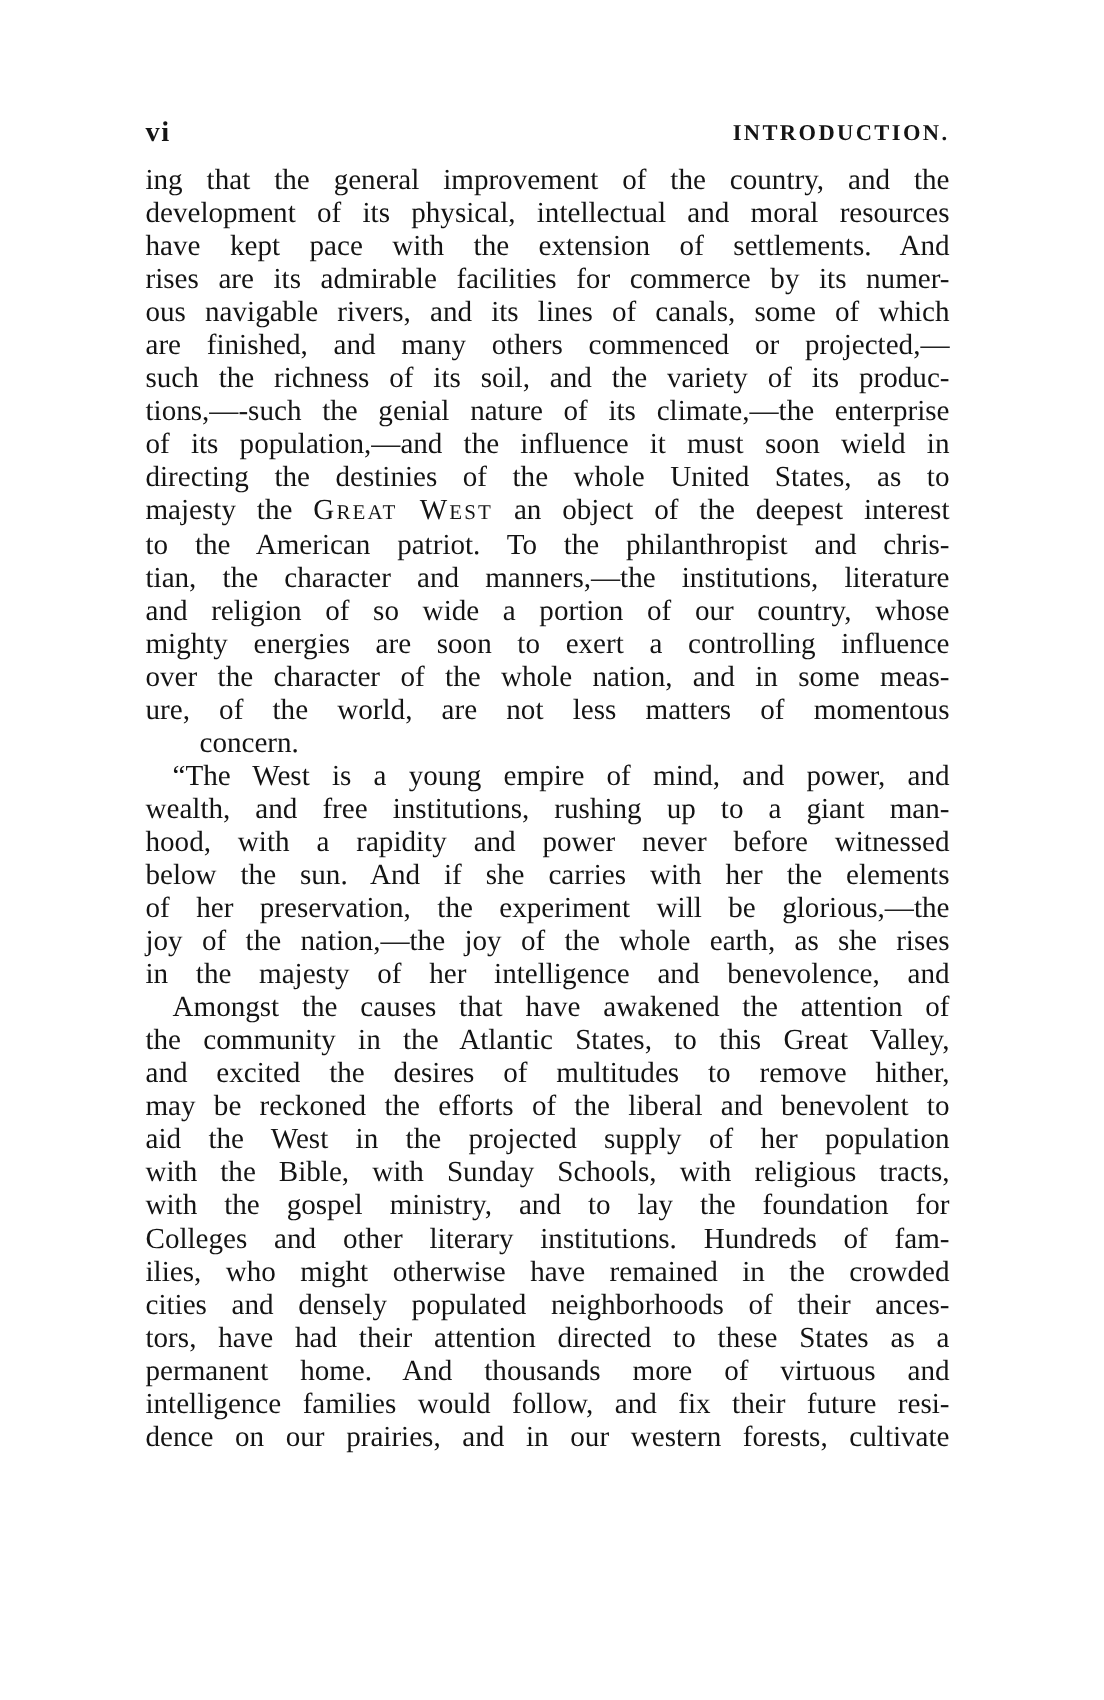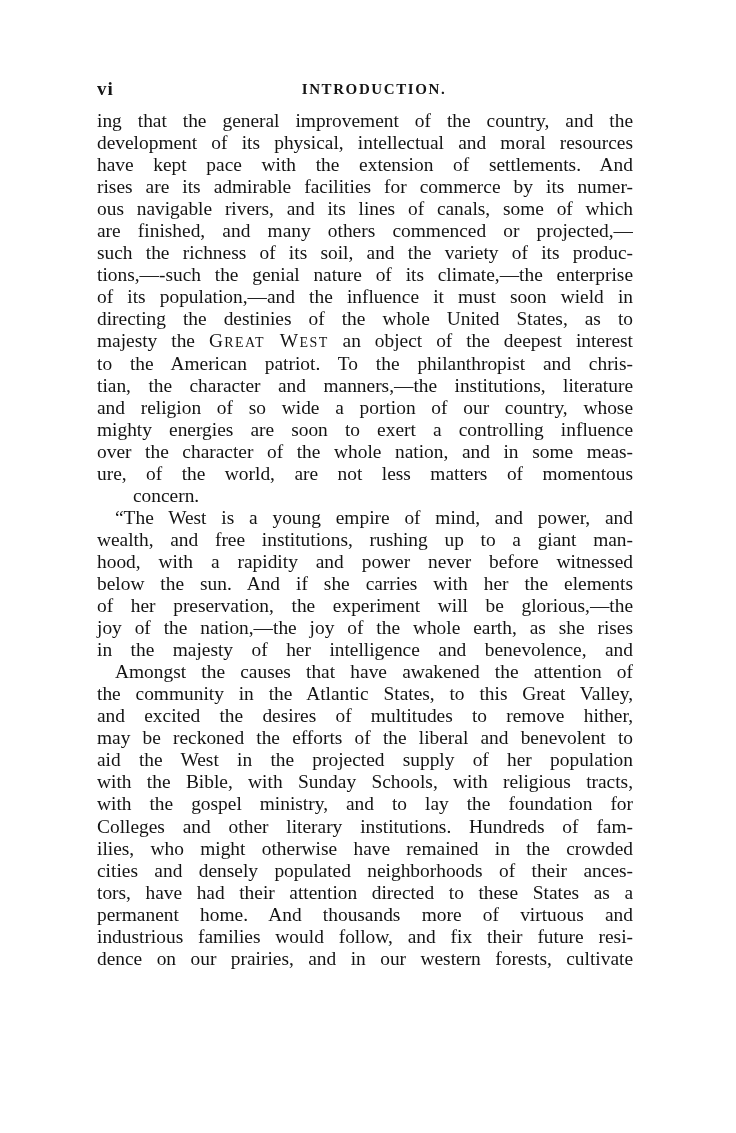--- a/index.html
+++ b/index.html
@@ -28,21 +28,21 @@
       top: 0;
       font-size: 19px;
       font-weight: bold;
       letter-spacing: 1px;
     }
     .running-head {
       position: absolute;
       left: 0;
       right: 0;
       top: 3px;
-      text-align: center;
+      text-align: right;
       font-size: 15px;
       font-weight: bold;
       letter-spacing: 1.6px;
       padding-left: 18px;
     }
     .body-text {
       position: absolute;
       top: 110px;
       left: 97px;
       width: 536px;
@@ -119,16 +119,16 @@
     <span class="line">and excited the desires of multitudes to remove hither,</span>
     <span class="line">may be reckoned the efforts of the liberal and benevolent to</span>
     <span class="line">aid the West in the projected supply of her population</span>
     <span class="line">with the Bible, with Sunday Schools, with religious tracts,</span>
     <span class="line">with the gospel ministry, and to lay the foundation for</span>
     <span class="line">Colleges and other literary institutions. Hundreds of fam-</span>
     <span class="line">ilies, who might otherwise have remained in the crowded</span>
     <span class="line">cities and densely populated neighborhoods of their ances-</span>
     <span class="line">tors, have had their attention directed to these States as a</span>
     <span class="line">permanent home. And thousands more of virtuous and</span>
-    <span class="line">industrious families would follow, and fix their future resi-</span>
+    <span class="line">intelligence families would follow, and fix their future resi-</span>
     <span class="line">dence on our prairies, and in our western forests, cultivate</span>
   </div>
 </div>
 
 </body></html>

